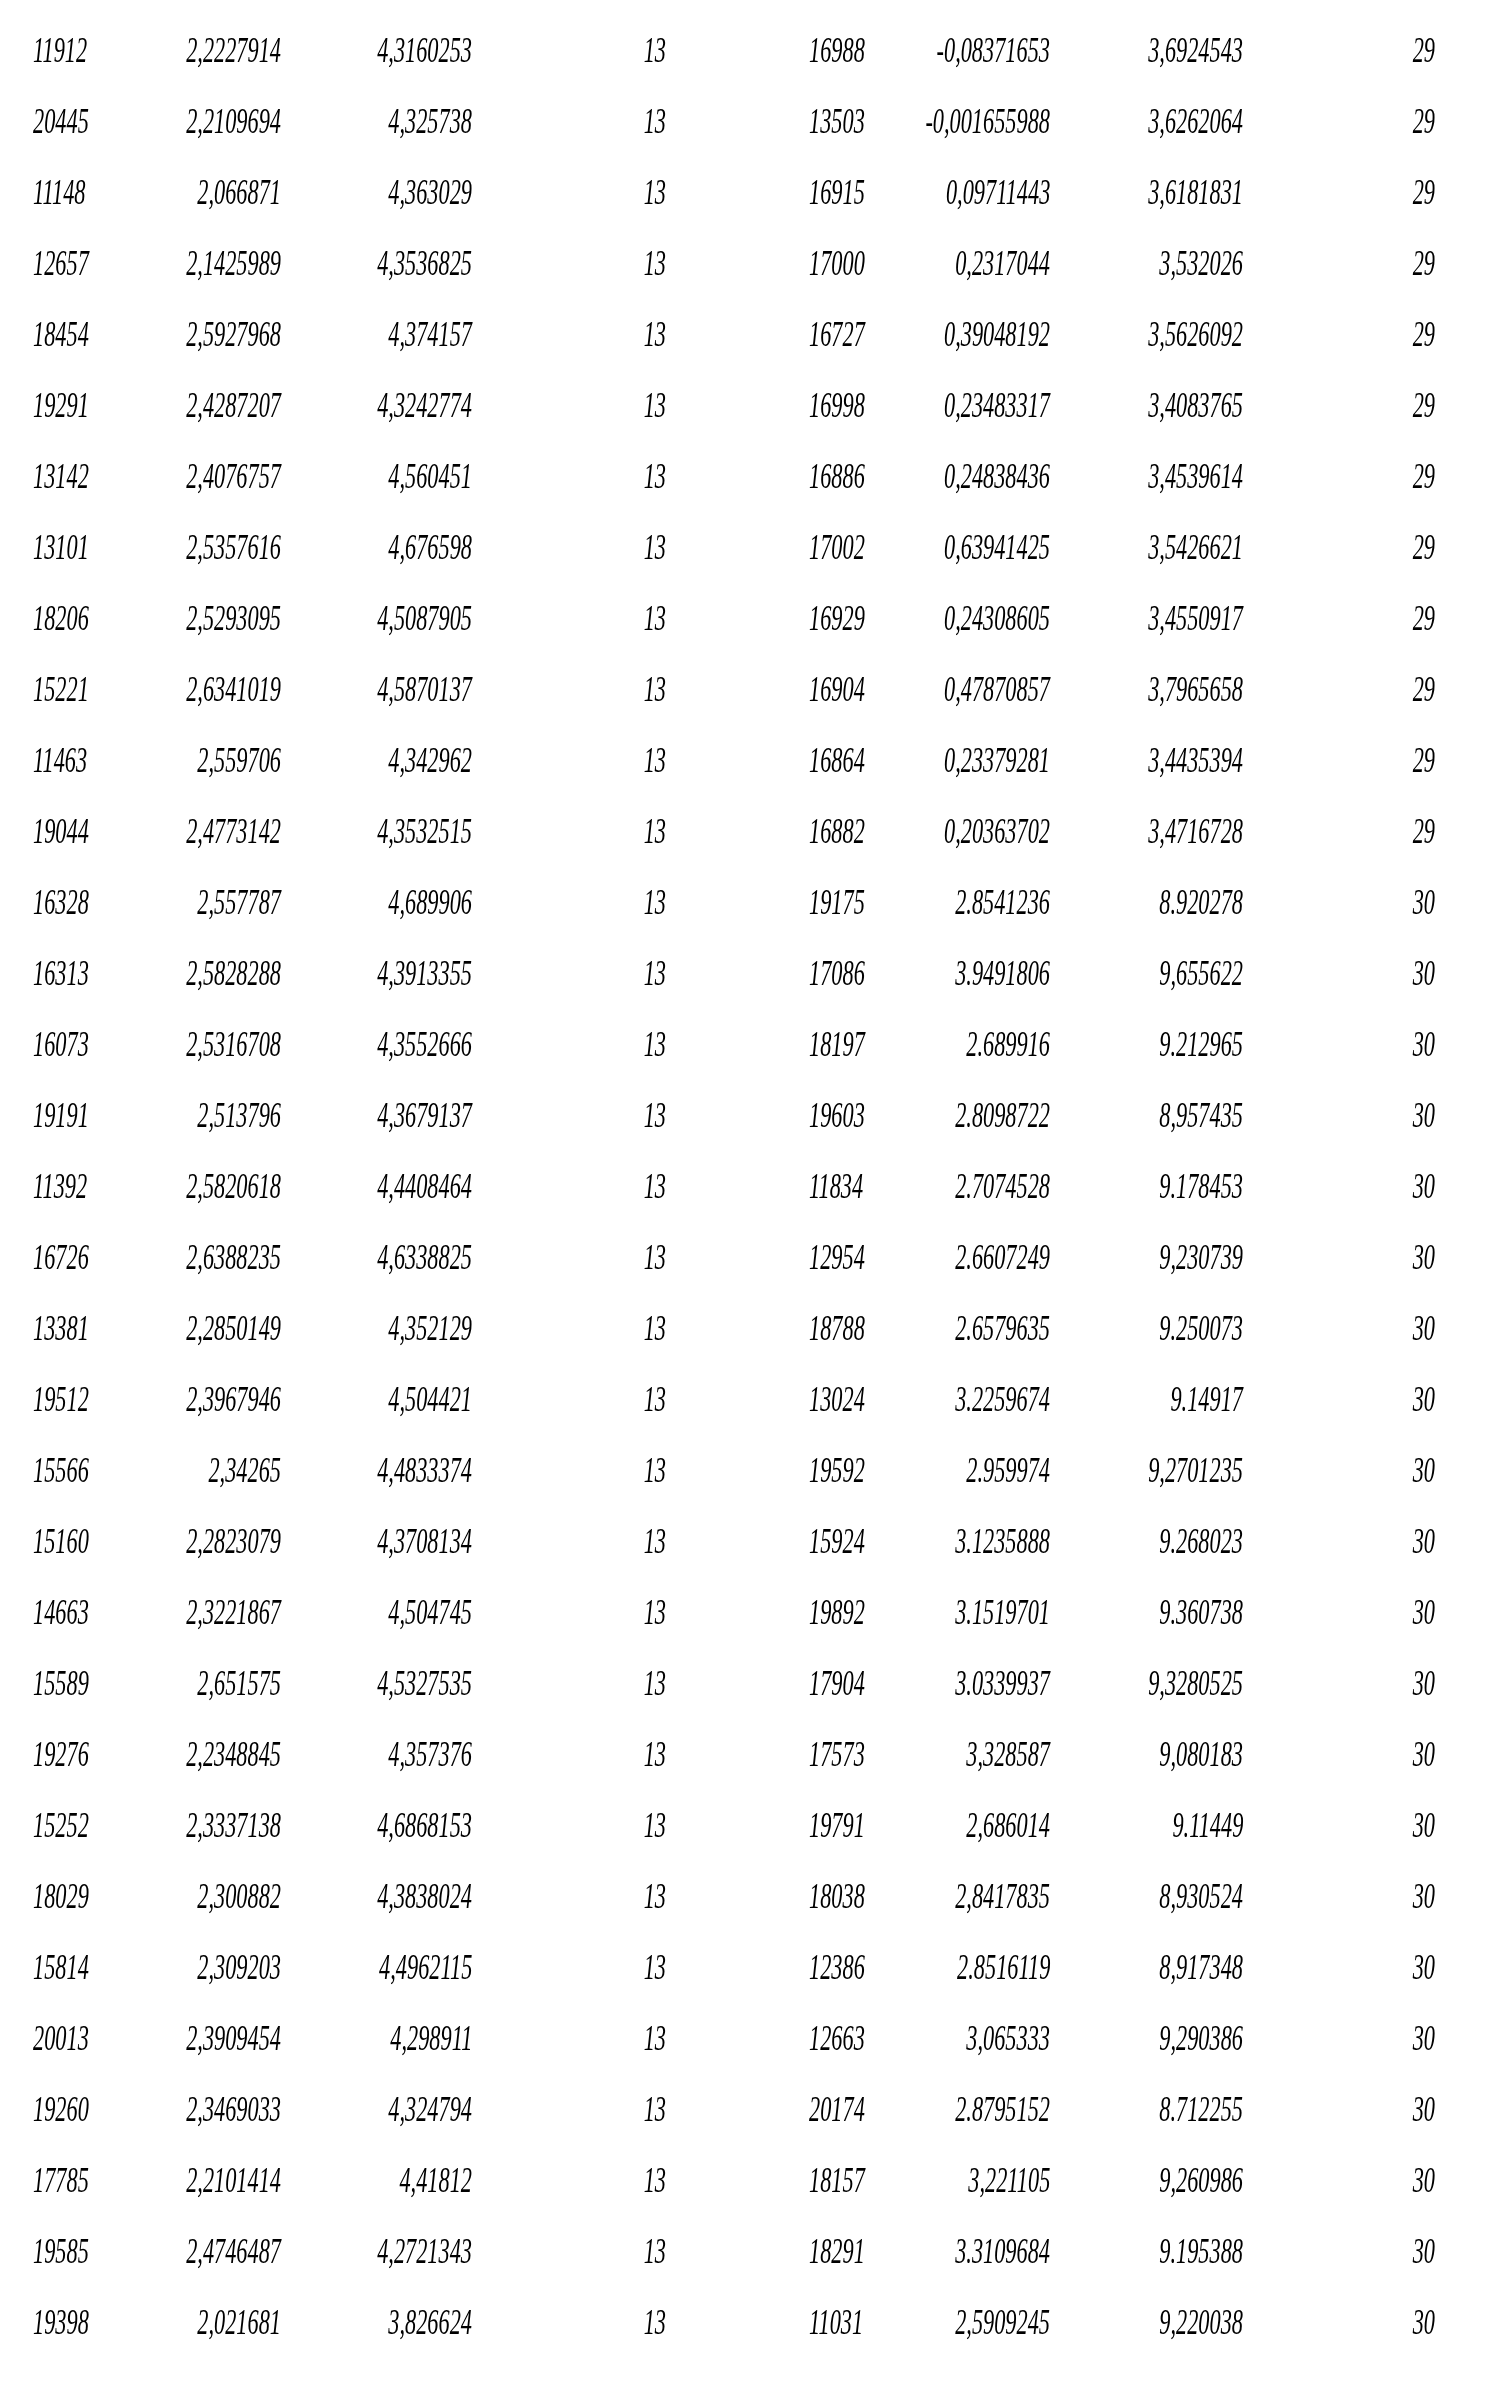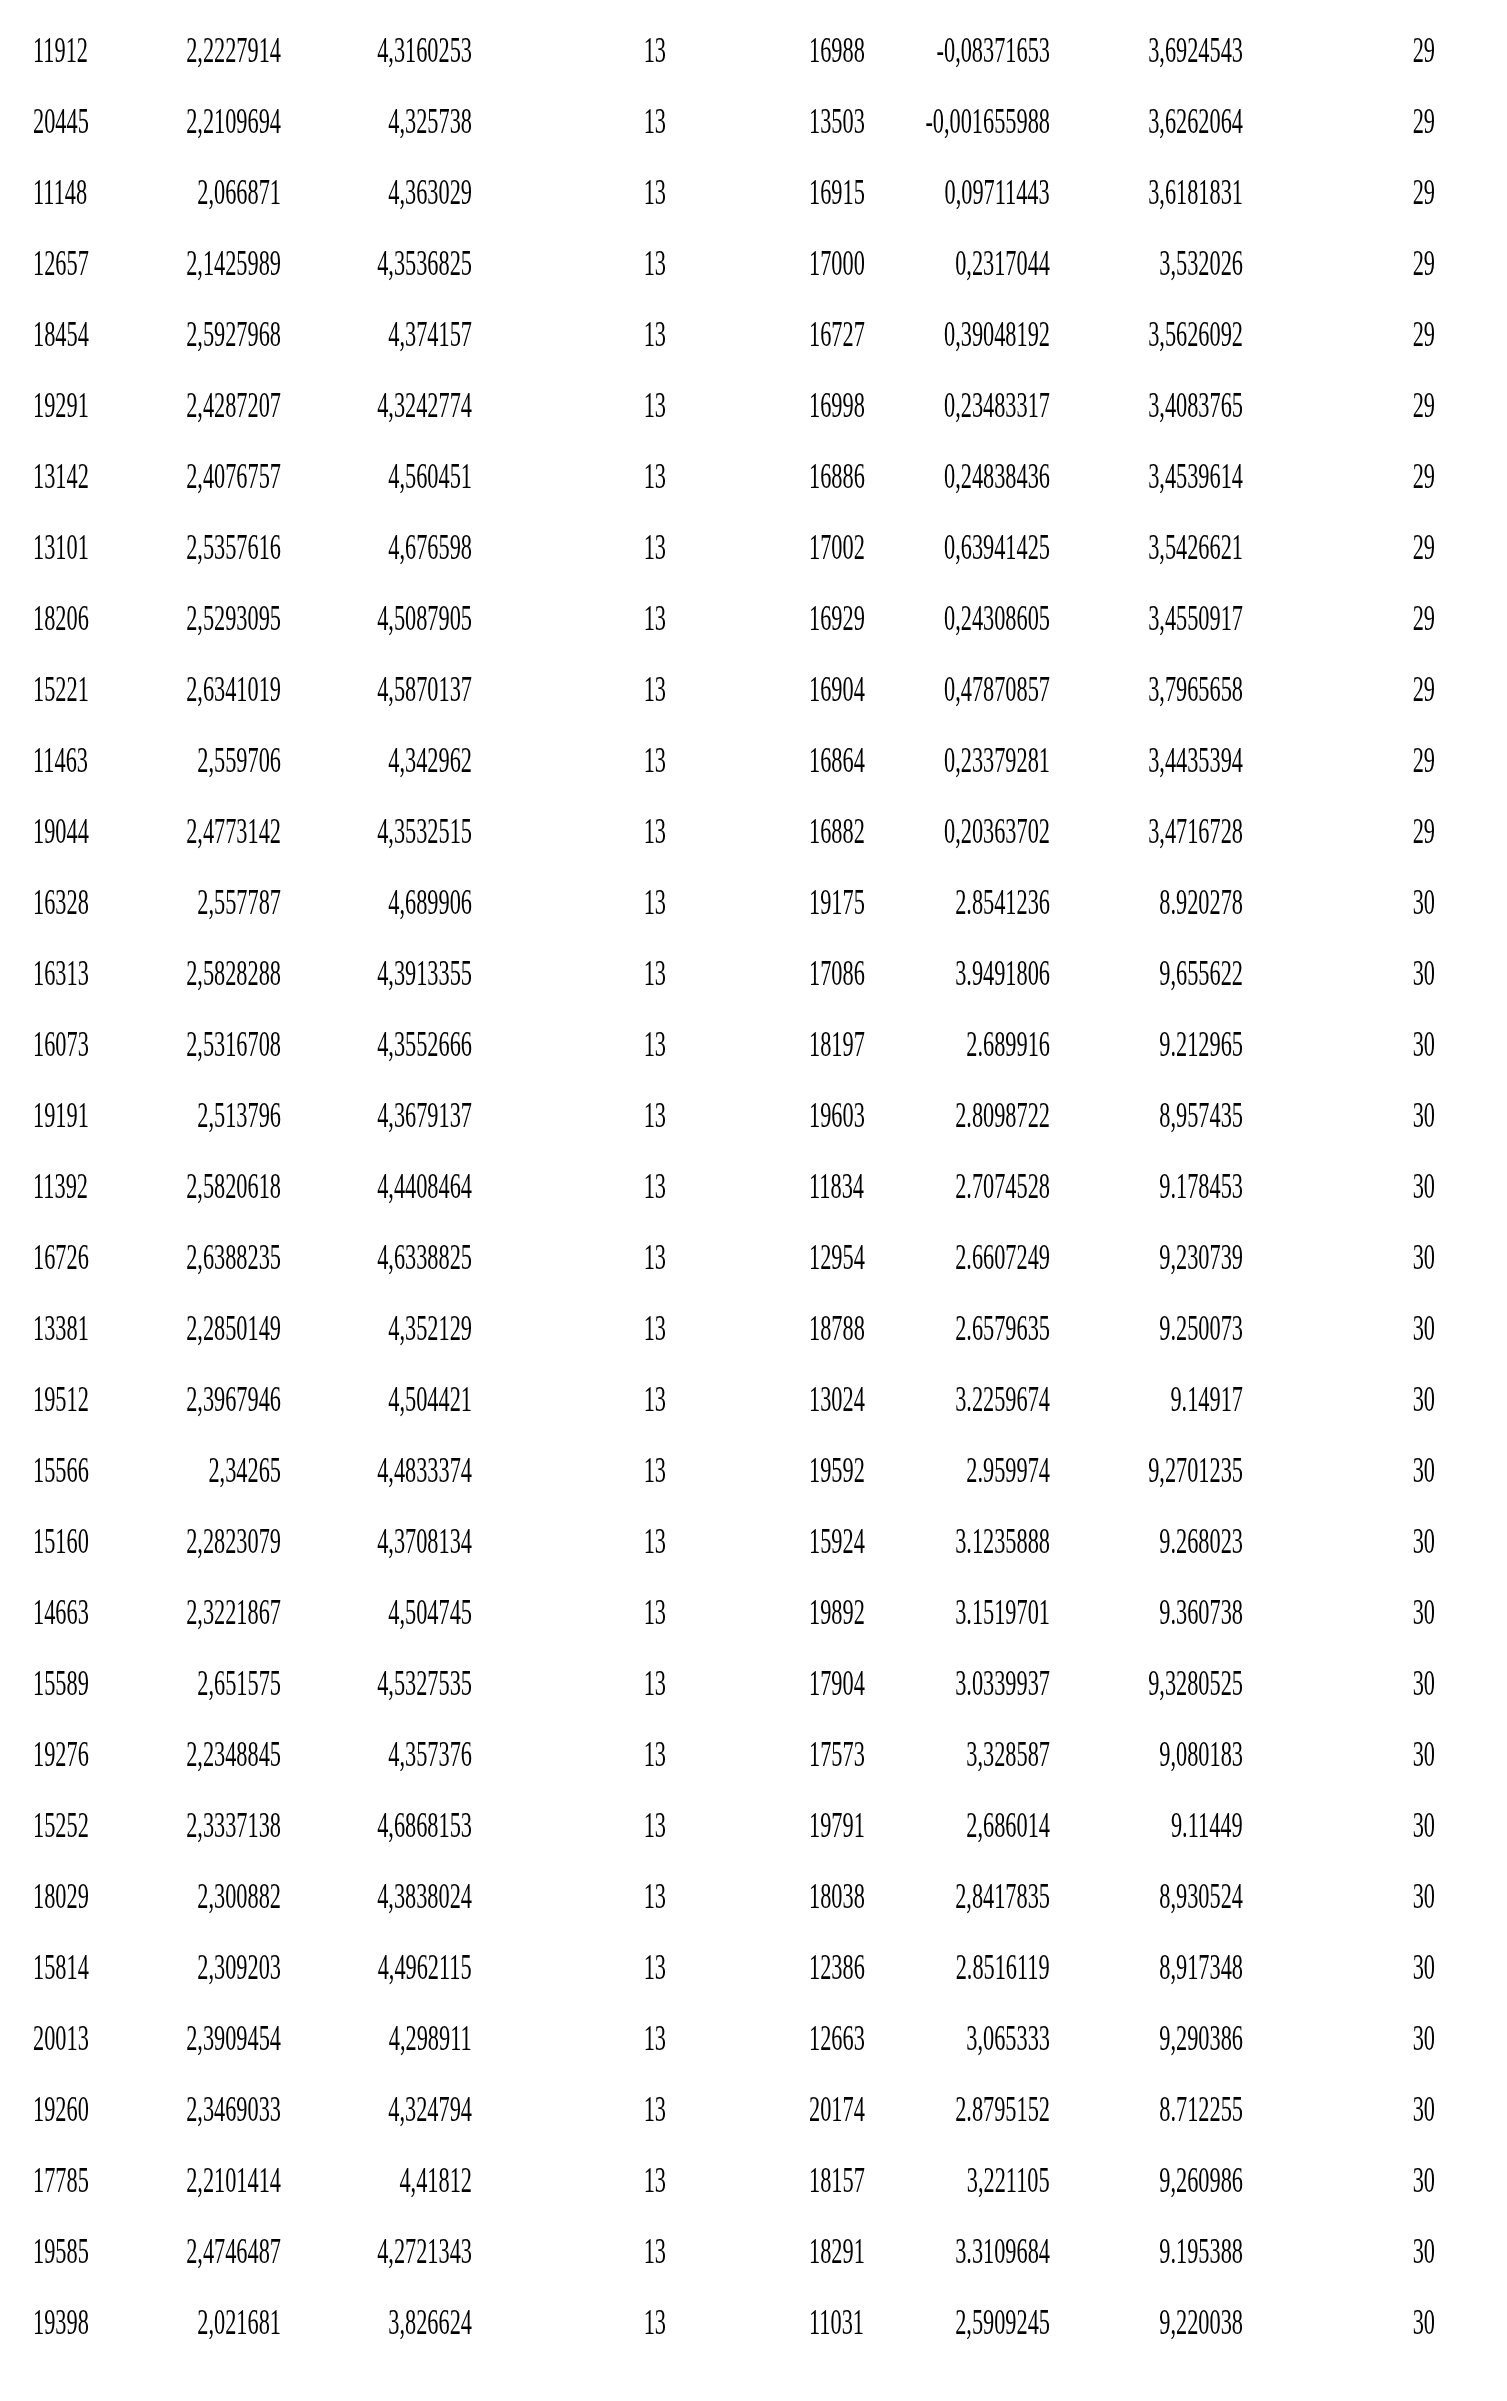--- a/index.html
+++ b/index.html
@@ -1,18 +1,18 @@
 <!DOCTYPE html>
 <html style="font-size:14px"><head>
 <meta charset="utf-8">
 <style>
   html, body { margin:0; padding:0; background:#ffffff; }
   body { width:1508px; height:2401px; position:relative; overflow:hidden;
          font-family:"Liberation Serif","DejaVu Serif",serif; color:#000; }
-  .table { position:absolute; left:0; top:17.4px; width:1494px; }
+  .table { position:absolute; left:0; top:17.4px; width:1494px;font-style:italic; }
   .row { position:relative; height:71px; }
   .cell { position:absolute; top:8.7px; font-size:36px; line-height:49px; white-space:nowrap;
           transform:scaleX(0.62); letter-spacing:0px; }
   .c-left { transform-origin:left center; }
   .c-right { transform-origin:right center; text-align:right; }
   .c1 { left:33px; }
   .c2 { right:calc(1508px - 295px); }
   .c3 { right:calc(1508px - 486px); }
   .c4 { right:calc(1508px - 680px); }
   .c5 { left:809px; }

